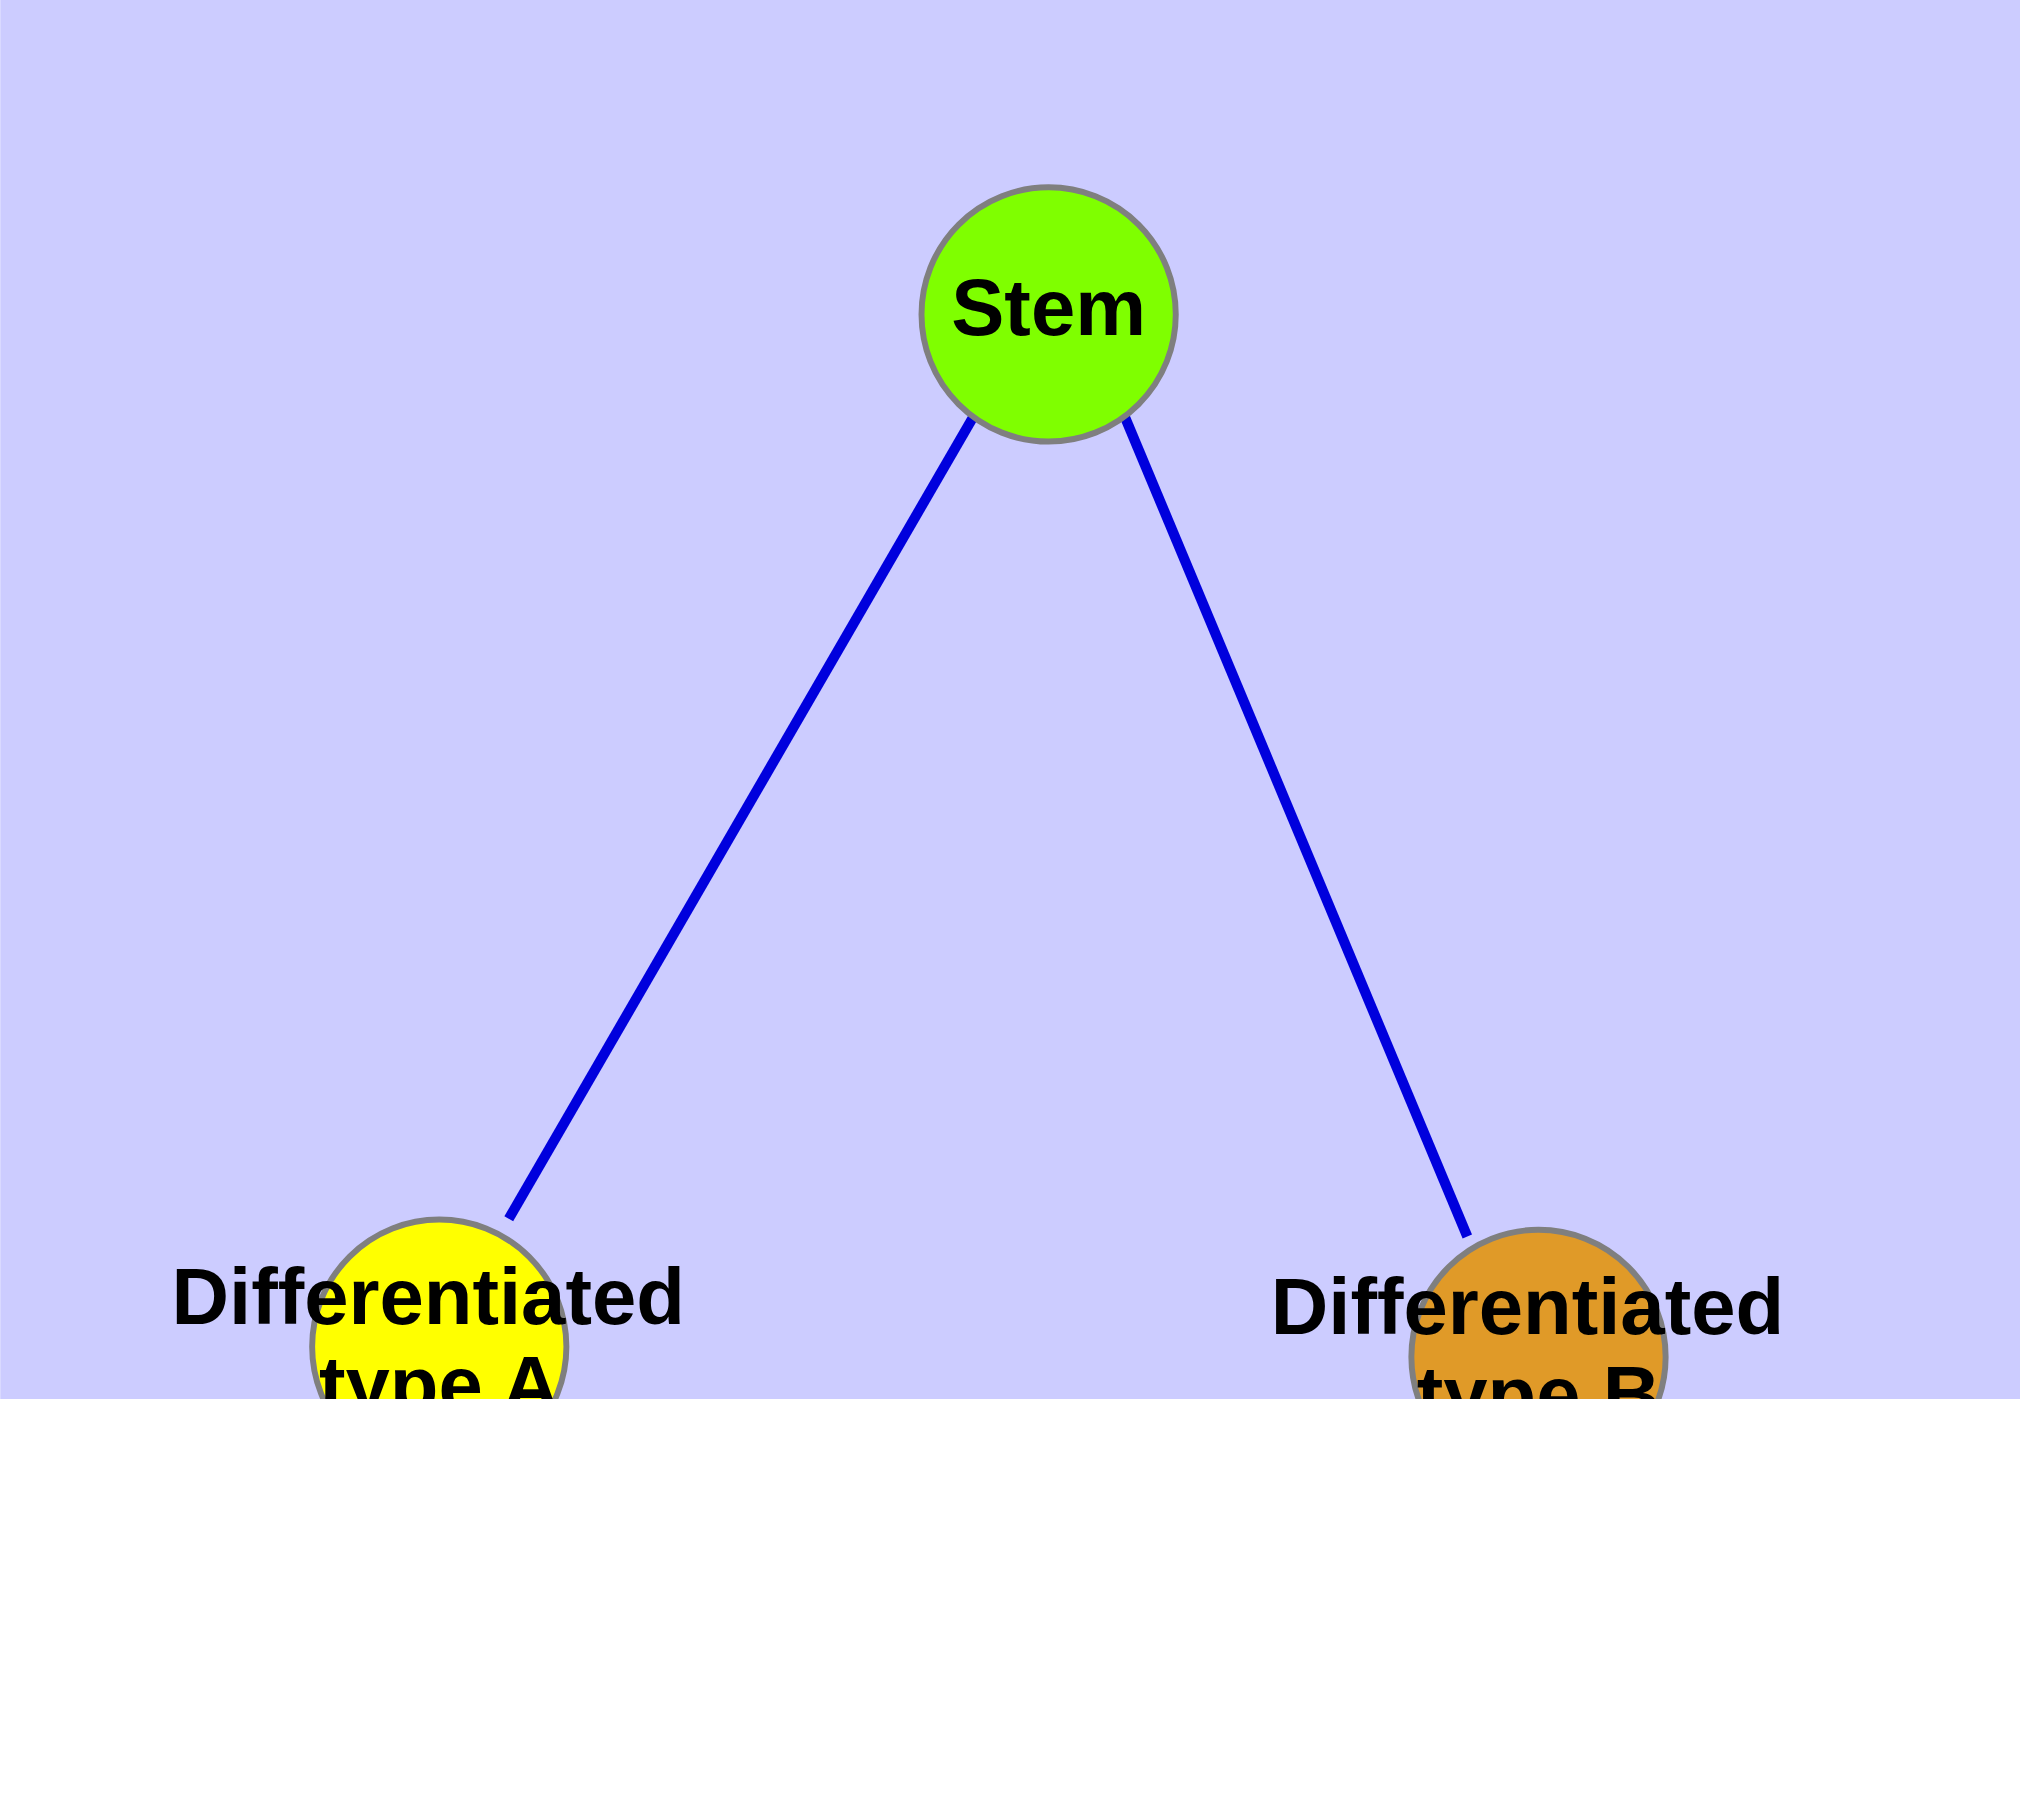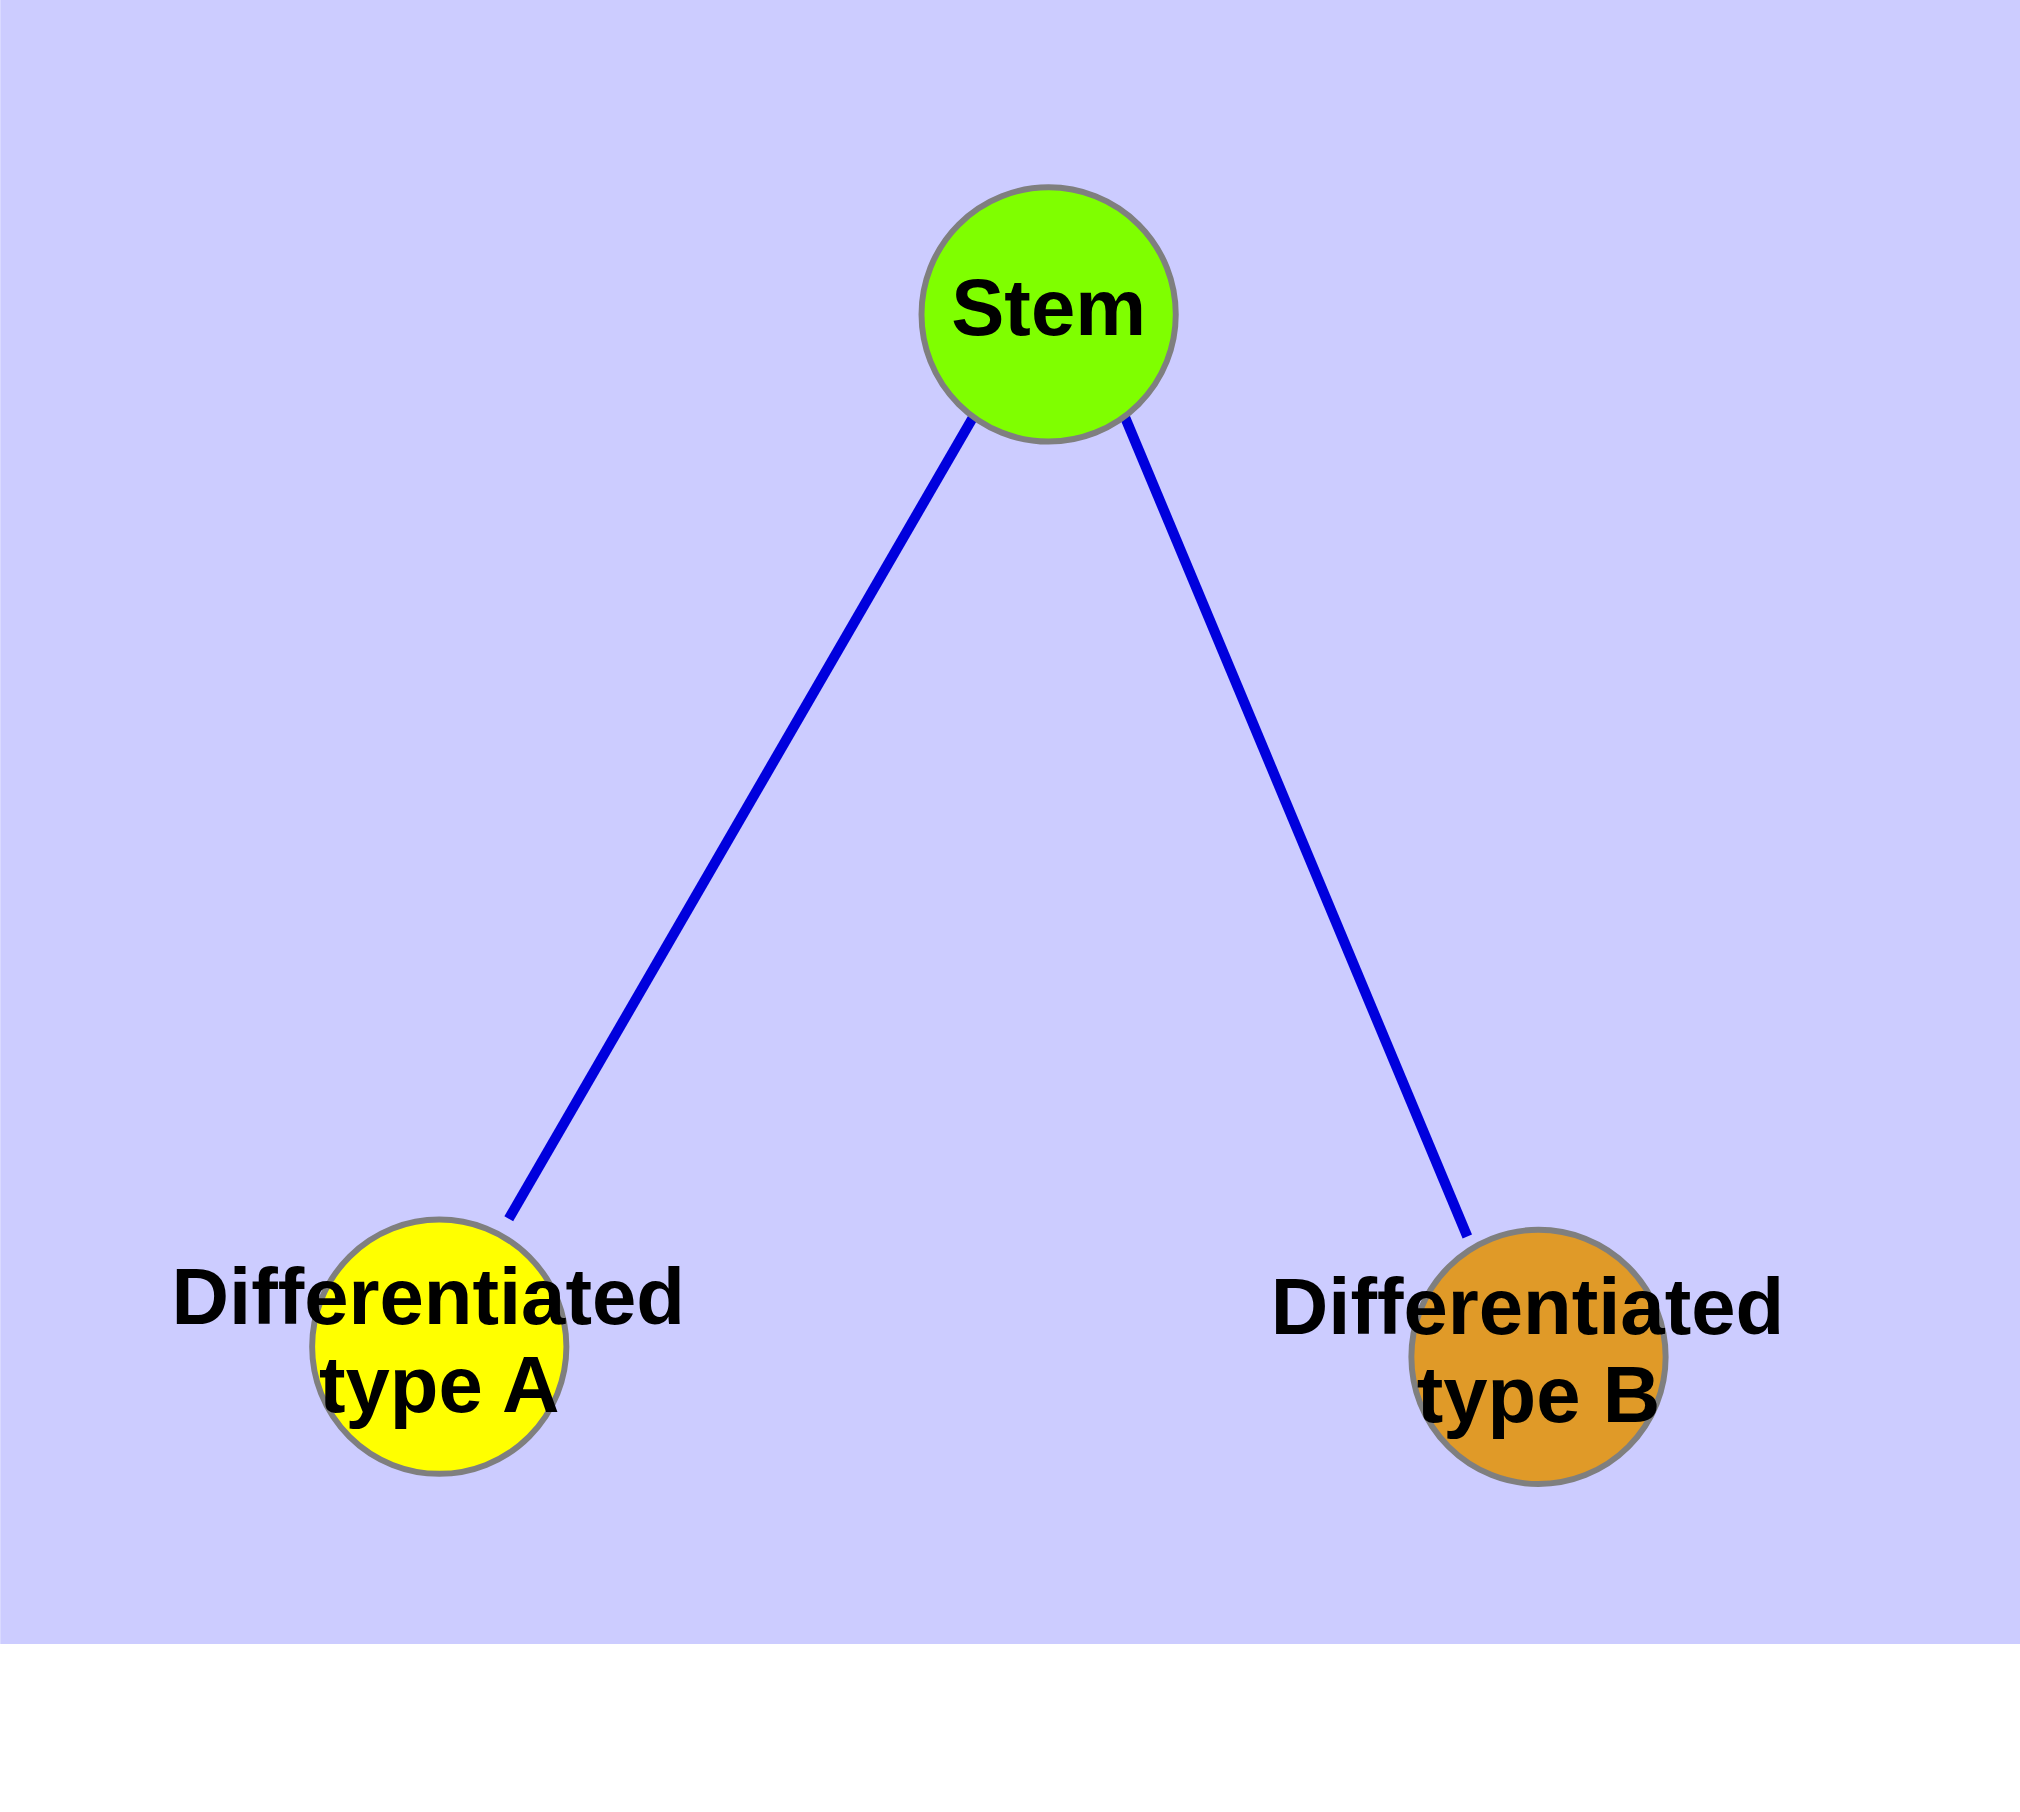--- a/index.html
+++ b/index.html
@@ -4,21 +4,21 @@
 <title>Cell Differentiation Graph</title>
 <style>
   html, body {
     margin: 0;
     padding: 0;
     background: #ffffff;
   }
   #stage {
     position: relative;
     width: 2021px;
-    height: 1644px;
+    height: 1399px;
     overflow: hidden;
     font-family: "Liberation Sans", "DejaVu Sans", sans-serif;
   }
   #canvas {
     position: absolute;
     left: 0;
     top: 0;
     width: 2021px;
     height: 1812px;
     display: block;

